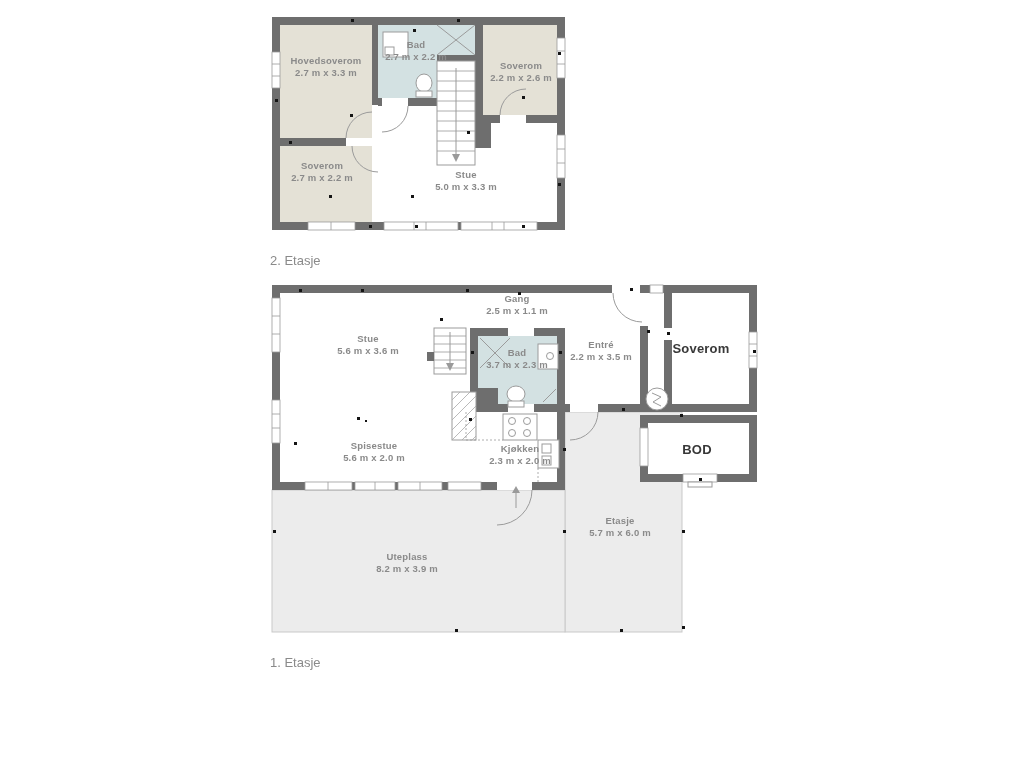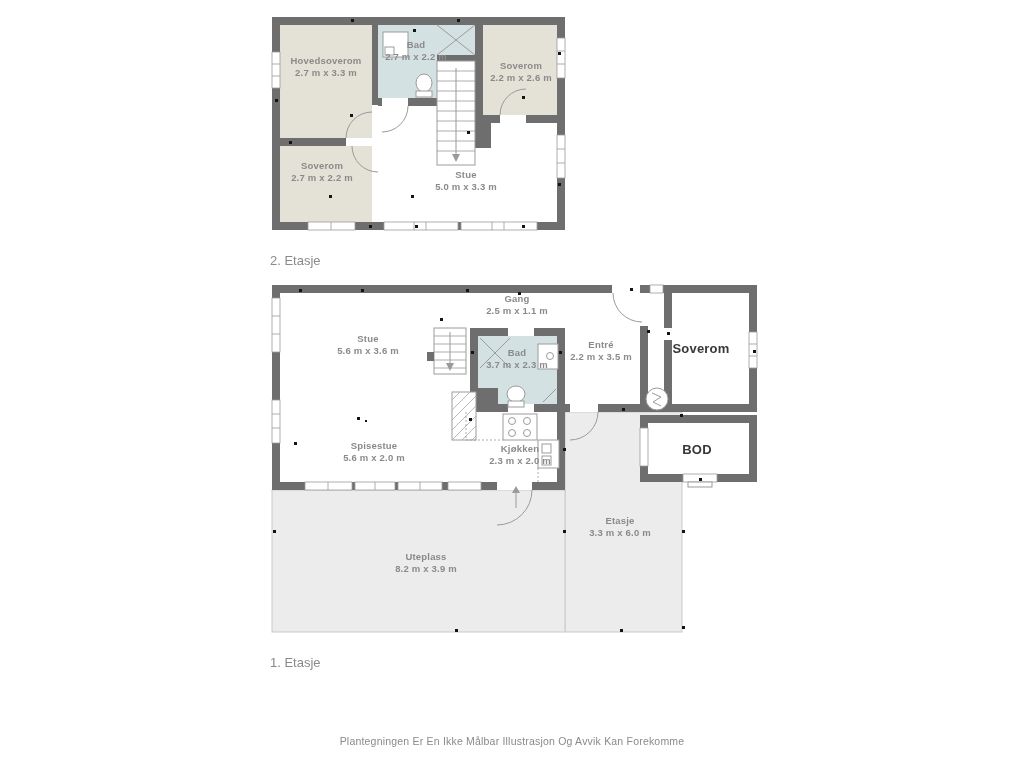--- a/index.html
+++ b/index.html
@@ -328,22 +328,21 @@
   </div>
   <div class="room-label" style="left:520px;top:455px">
     <span class="rname">Kjøkken</span>
     <span class="rdims">2.3 m x 2.0 m</span>
   </div>
   <div class="room-label bold" style="left:697px;top:450px">
     <span class="rname">BOD</span>
   </div>
   <div class="room-label" style="left:620px;top:527px">
     <span class="rname">Etasje</span>
-    <span class="rdims">3.3 m x 6.0 m</span>
-  </div>
-  <div class="room-label" style="left:426px;top:563px">
+    <span class="rdims">5.7 m x 6.0 m</span>
+  </div>
+  <div class="room-label" style="left:407px;top:563px">
     <span class="rname">Uteplass</span>
     <span class="rdims">8.2 m x 3.9 m</span>
   </div>
   <div class="floor-caption" style="left:270px;top:655px">1. Etasje</div>
 
-  <div class="footer-note">Plantegningen Er En Ikke Målbar Illustrasjon Og Avvik Kan Forekomme</div>
 </div>
 
 </body></html>

